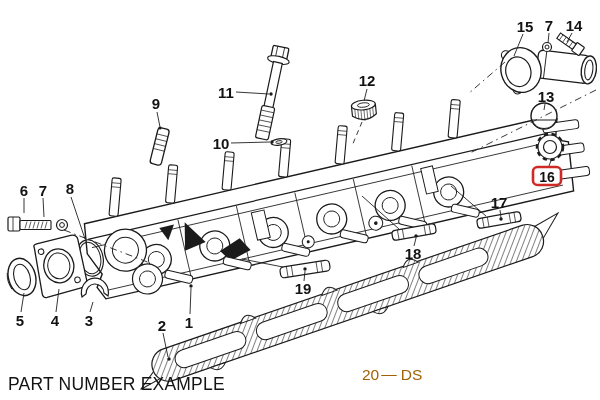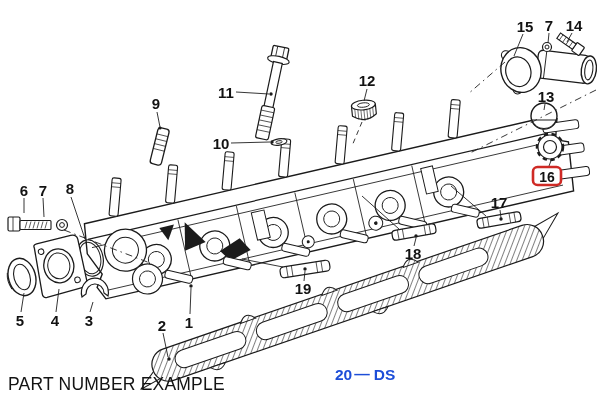--- a/index.html
+++ b/index.html
@@ -23,22 +23,22 @@
   .callout-hl{font-size:14px;}
   .leader{stroke:#1f1f1f;stroke-width:0.9;fill:none;}
   .dashdot{stroke:#1f1f1f;stroke-width:0.9;fill:none;stroke-dasharray:7 4 1.5 4;}
   .dash{stroke:#1f1f1f;stroke-width:0.9;fill:none;stroke-dasharray:5 4;}
   .dot{fill:var(--ink);}
   .caption{
     position:absolute;left:8px;top:374px;font-size:17.5px;color:#131313;
     letter-spacing:.2px;white-space:nowrap;
   }
   .page-code{
-    position:absolute;left:335px;top:366px;font-size:15.5px;font-weight:bold;
-    color:#1d4ed8;white-space:nowrap;
+    position:absolute;left:362px;top:366px;font-size:15.5px;font-weight:normal;
+    color:#a16207;white-space:nowrap;
   }
   .page-code .sep{margin:0 2px;position:relative;top:-1px;}
   .page-code .code{margin-left:2px;}
 </style>
 </head>
 <body>
 
 <div class="stage">
 <svg width="600" height="400" viewBox="0 0 600 400">
   <defs>

